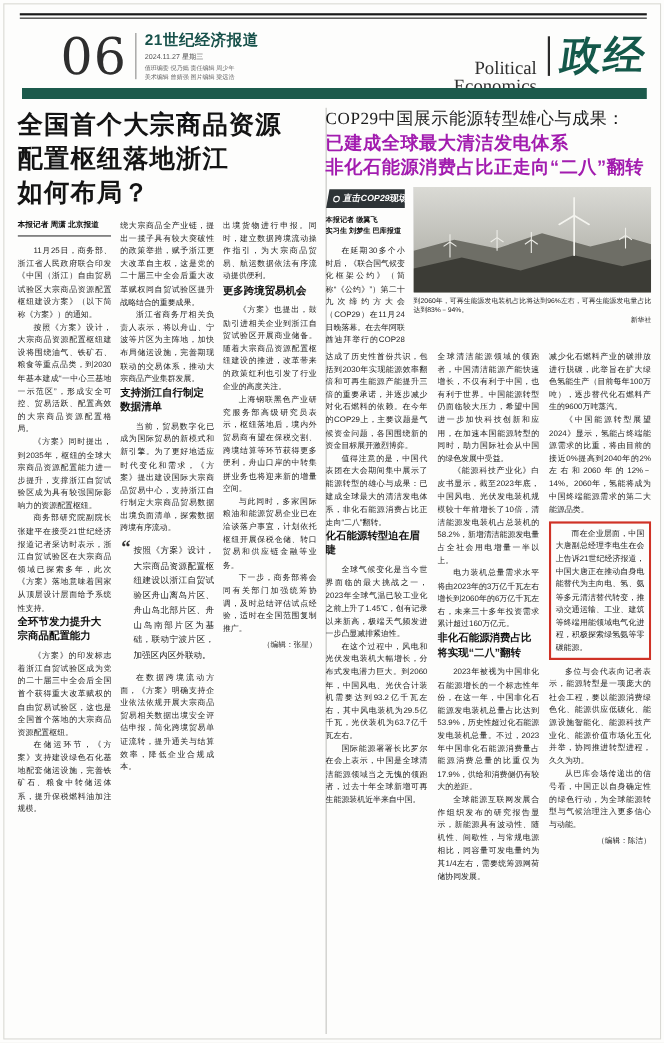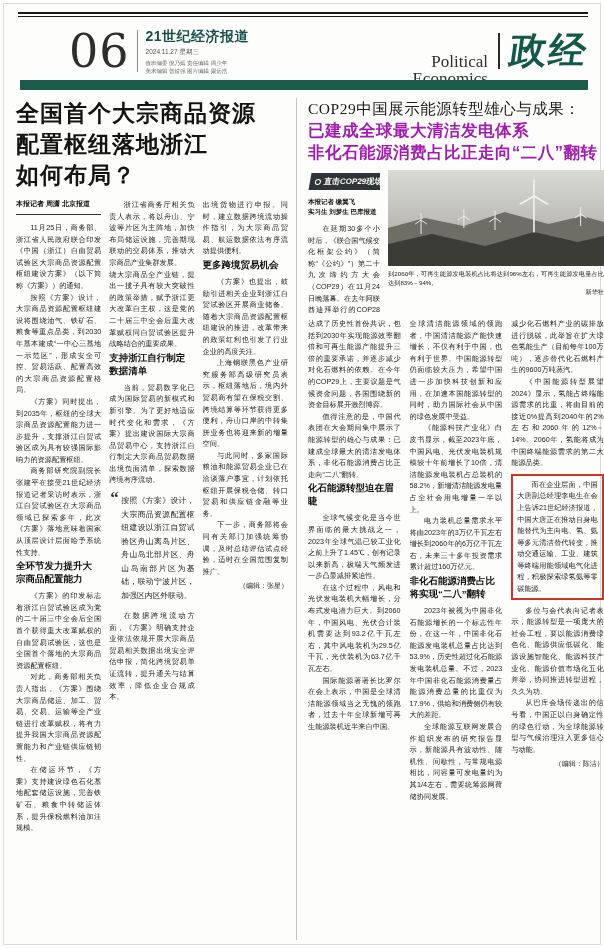--- a/index.html
+++ b/index.html
@@ -3,21 +3,21 @@
 <meta charset="utf-8">
 <style>
   * { box-sizing: border-box; }
   body { margin:0; background:#ececea; font-family:"Liberation Sans", sans-serif; }
   #page { position:relative; width:604px; height:948px; background:#fdfdfc; overflow:hidden; margin:0 auto; }
   .frame { position:absolute; inset:3px; border:1px solid #d9d9d4; pointer-events:none; }
 
   
   .double-rule { position:absolute; left:18px; right:16px; top:12px; height:5px;
                  border-top:2px solid #1a1a1a; border-bottom:1px solid #1a1a1a; }
-  .hdr { position:absolute; left:69px; right:16px; top:24px; height:54px; display:flex; align-items:center; }
+  .hdr { position:absolute; left:55px; right:16px; top:24px; height:54px; display:flex; align-items:center; }
   .pageno { font-family:"DejaVu Serif", serif; font-weight:300; font-size:46px; line-height:46px; color:#2e2e2e; letter-spacing:1px; }
   .vdiv1 { width:1px; height:42px; background:#8a8a8a; margin:0 8px 0 7px; }
   .mh-title { font-size:14px; font-weight:800; color:#17514a; letter-spacing:.5px; }
   .mh-date { font-size:6.5px; color:#555; margin-top:2px; }
   .mh-credits { font-size:5.5px; color:#666; line-height:8px; margin-top:2px; }
   .hdr-spacer { flex:1; }
   .sec-en { text-align:right; font-family:"Liberation Serif", serif; font-size:17px; line-height:17.5px; color:#2f2f2f;margin-top:38px; }
   .vdiv2 { width:2px; height:36px; background:#2a2a2a; margin:0 10px; }
   .sec-cn { font-family:"Liberation Serif", serif; font-size:37px; font-weight:900; color:#14584a; transform:skewX(-8deg); letter-spacing:2px; }
   .green-band { position:absolute; left:20px; right:16px; top:80px; height:10px; background:#1c5a4c; }
@@ -33,21 +33,21 @@
   .art-left { position:absolute; left:16px; top:98px; width:272px; }
   .l-headline { font-family:"Liberation Serif", serif; font-size:23px; line-height:31px; font-weight:800; color:#141414; letter-spacing:1px; }
   .l-cols { display:flex; gap:8px; margin-top:8px; height:741px; overflow:hidden; }
   .l-col { width:85.3px; flex:none; overflow:hidden; }
   .byline { font-size:7px; font-weight:700; color:#111; }
   .byline-rule { border-bottom:1px solid #333; margin:5px 0 7px; }
   .pullquote { margin:8px 0 8px 1px; padding-left:11px; position:relative; font-size:7.8px; line-height:13.5px; text-align:justify; color:#222; text-indent:0; }
   .qmark { position:absolute; left:0; top:-3px; font-family:"Liberation Serif", serif; font-size:17px; font-weight:900; color:#333; }
 
   
-  .art-cop { position:absolute; left:308px; top:98px; width:296px; }
+  .art-cop { position:absolute; left:296px; top:98px; width:296px; }
   .c-headline1 { font-family:"Liberation Serif", serif; font-size:15.5px; font-weight:500; line-height:21px; color:#1a1a1a; letter-spacing:.5px; }
   .c-headline-b { font-size:16.5px; font-weight:900; line-height:22px; color:#a21caf; letter-spacing:.5px; }
   .cop-top { display:flex; gap:8px; margin-top:7px; height:144px; overflow:hidden; }
   .cop-lede-col { width:72px; flex:none; overflow:hidden; }
   .badge { display:inline-block; transform:skewX(-10deg); background:#2e3437; color:#fff; font-size:8px; font-weight:700;
            padding:3px 7px 3px 5px; margin:0 0 6px 2px; white-space:nowrap; }
   .badge-icon { display:inline-block; width:6px; height:6px; border:1px solid #fff; border-radius:50%; margin-right:3px; vertical-align:-1px; }
   .c-byline { font-size:6.5px; font-weight:700; line-height:10px; margin:1px 0 6px; color:#111; }
   .photo-wrap { flex:1; }
   .photo { width:100%; height:96px; display:block; background:#bbb; }
@@ -96,26 +96,25 @@
     <div class="l-cols">
       <div class="l-col">
         <div class="byline">本报记者 周潇 北京报道</div>
         <div class="byline-rule"></div>
         <p class="bodyp">11月25日，商务部、浙江省人民政府联合印发《中国（浙江）自由贸易试验区大宗商品资源配置枢纽建设方案》（以下简称《方案》）的通知。</p>
         <p class="bodyp">按照《方案》设计，大宗商品资源配置枢纽建设将围绕油气、铁矿石、粮食等重点品类，到2030年基本建成“一中心三基地一示范区”，形成安全可控、贸易活跃、配置高效的大宗商品资源配置格局。</p>
         <p class="bodyp">《方案》同时提出，到2035年，枢纽的全球大宗商品资源配置能力进一步提升，支撑浙江自贸试验区成为具有较强国际影响力的资源配置枢纽。</p>
         <p class="bodyp">商务部研究院副院长张建平在接受21世纪经济报道记者采访时表示，浙江自贸试验区在大宗商品领域已探索多年，此次《方案》落地意味着国家从顶层设计层面给予系统性支持。</p>
         <h3 class="sub">全环节发力提升大宗商品配置能力</h3>
         <p class="bodyp">《方案》的印发标志着浙江自贸试验区成为党的二十届三中全会后全国首个获得重大改革赋权的自由贸易试验区，这也是全国首个落地的大宗商品资源配置枢纽。</p>
-        <p class="bodyp">对此，商务部相关负责人指出，《方案》围绕大宗商品储运、加工、贸易、交易、运输等全产业链进行改革赋权，将有力提升我国大宗商品资源配置能力和产业链供应链韧性。</p>
         <p class="bodyp">在储运环节，《方案》支持建设绿色石化基地配套储运设施，完善铁矿石、粮食中转储运体系，提升保税燃料油加注规模。</p>
       </div>
       <div class="l-col">
+        <p class="bodyp" style="text-indent:0">绕大宗商品全产业链，提出一揽子具有较大突破性的政策举措，赋予浙江更大改革自主权，这是党的二十届三中全会后重大改革赋权同自贸试验区提升战略结合的重要成果。</p>
         <p class="bodyp">浙江省商务厅相关负责人表示，将以舟山、宁波等片区为主阵地，加快布局储运设施，完善期现联动的交易体系，推动大宗商品产业集群发展。</p>
-        <p class="bodyp" style="text-indent:0">绕大宗商品全产业链，提出一揽子具有较大突破性的政策举措，赋予浙江更大改革自主权，这是党的二十届三中全会后重大改革赋权同自贸试验区提升战略结合的重要成果。</p>
         <h3 class="sub">支持浙江自行制定数据清单</h3>
         <p class="bodyp">当前，贸易数字化已成为国际贸易的新模式和新引擎。为了更好地适应时代变化和需求，《方案》提出建设国际大宗商品贸易中心，支持浙江自行制定大宗商品贸易数据出境负面清单，探索数据跨境有序流动。</p>
         <div class="pullquote">
           <span class="qmark">“</span>
           <span>按照《方案》设计，大宗商品资源配置枢纽建设以浙江自贸试验区舟山离岛片区、舟山岛北部片区、舟山岛南部片区为基础，联动宁波片区，加强区内区外联动。</span>
         </div>
         <p class="bodyp">在数据跨境流动方面，《方案》明确支持企业依法依规开展大宗商品贸易相关数据出境安全评估申报，简化跨境贸易单证流转，提升通关与结算效率，降低企业合规成本。</p>
       </div>
       <div class="l-col">
         <p class="bodyp" style="text-indent:0">出境货物进行申报。同时，建立数据跨境流动操作指引，为大宗商品贸易、航运数据依法有序流动提供便利。</p>

